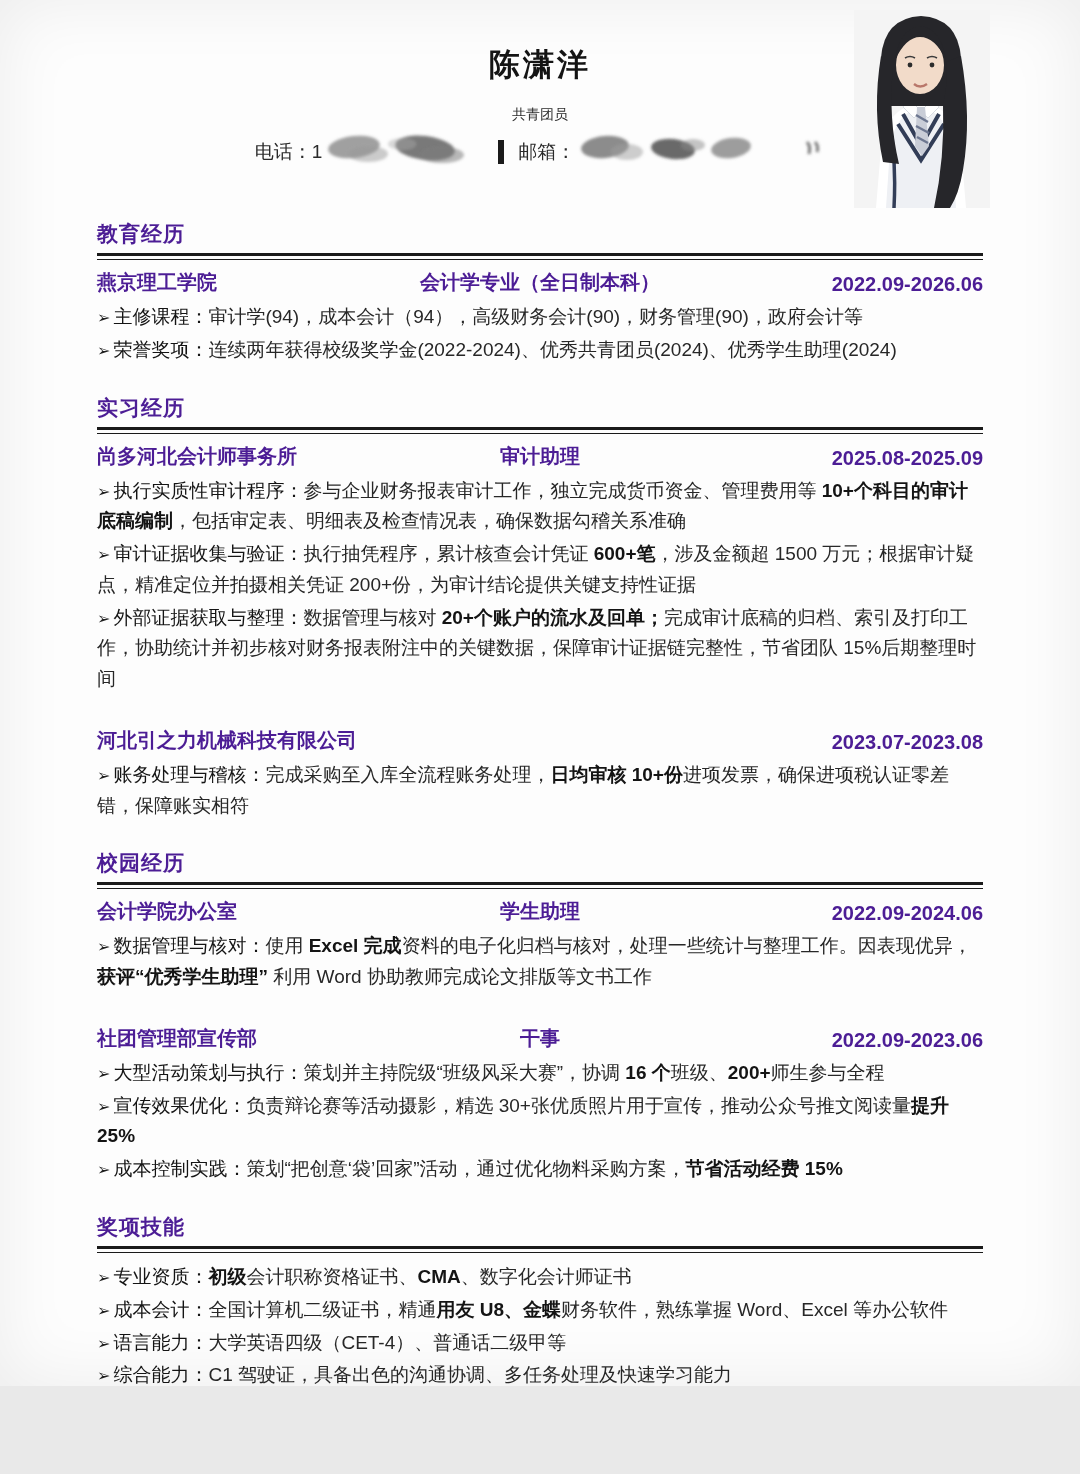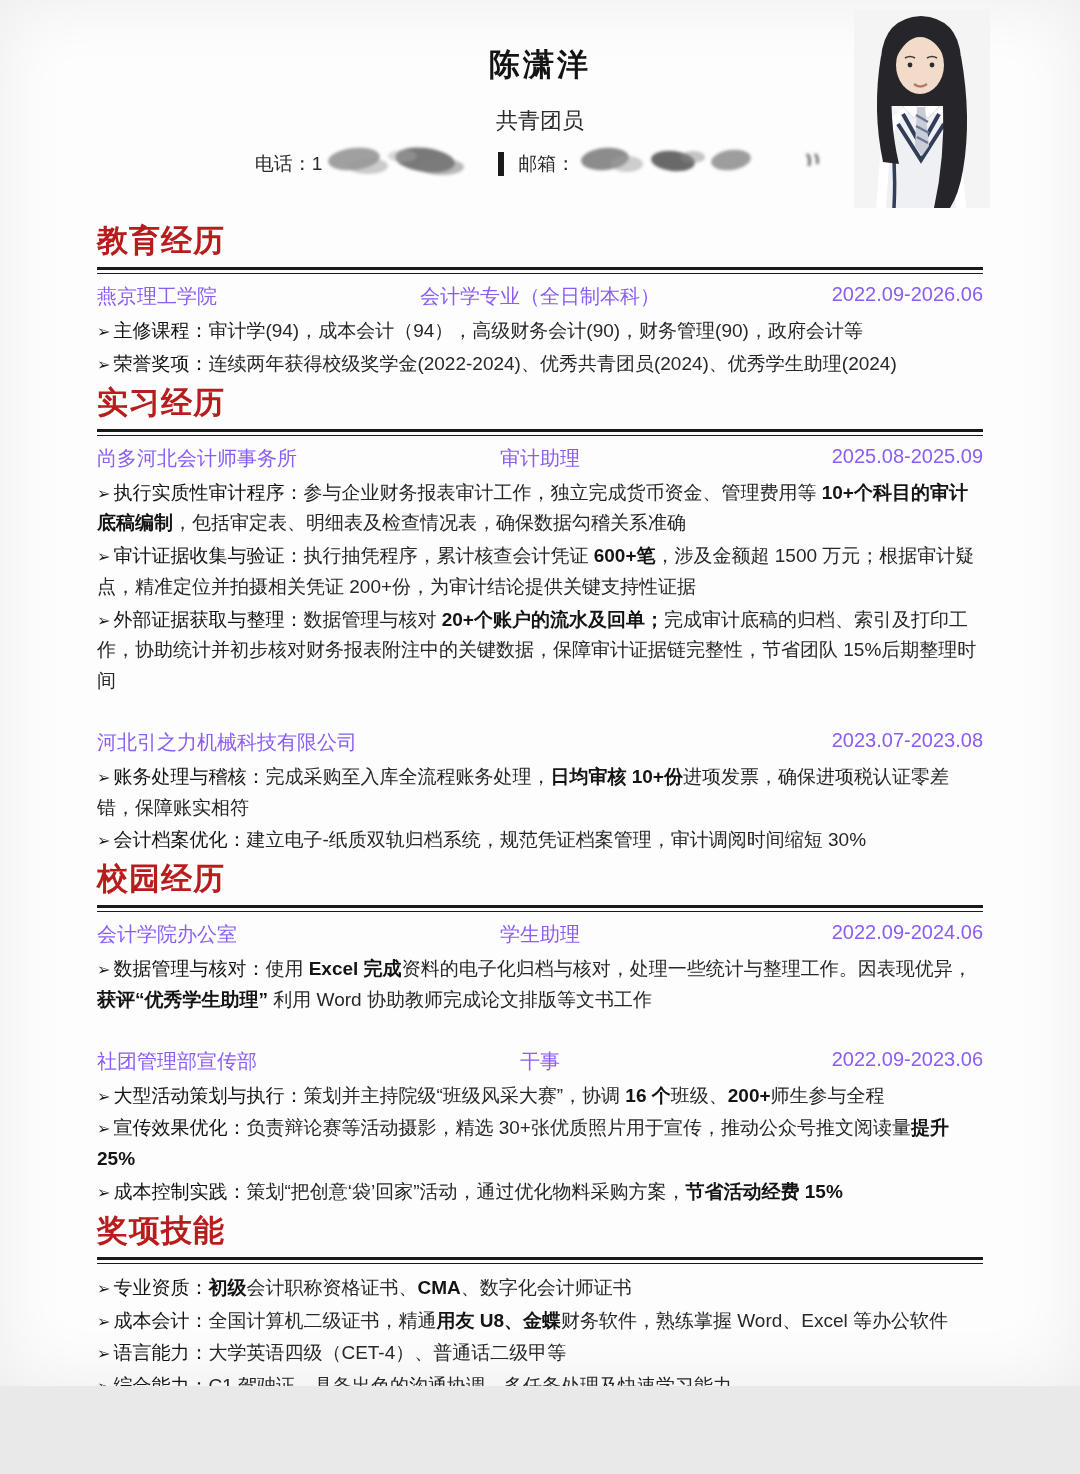--- a/index.html
+++ b/index.html
@@ -11,37 +11,37 @@
     padding:34px 97px 20px 97px;
     background:#fdfdfd;
     box-shadow:inset 0 0 70px rgba(0,0,0,.07);
     color:#222;
     font-family:"Liberation Sans","DejaVu Sans",sans-serif;
     overflow:hidden;
   }
   
   .hdr{position:relative;text-align:center;min-height:180px;}
   .hdr .name{font-size:31px;font-weight:700;letter-spacing:3px;color:#141414;padding-top:10px;}
-  .hdr .status{font-size:22px;margin-top:20px;color:#2a2a2a;}
+  .hdr .status{font-size:14px;margin-top:20px;color:#2a2a2a;}
   .contact{margin-top:8px;font-size:19px;display:flex;justify-content:center;align-items:center;color:#2a2a2a;}
   .contact .lbl{font-weight:400;}
   .divider{display:inline-block;width:6px;height:24px;background:#1b1b1b;margin:0 14px 0 6px;}
   .scribble{display:inline-block;vertical-align:middle;}
   
   .photo{position:absolute;top:-24px;right:-7px;width:136px;height:198px;}
   .photo svg{display:block;width:100%;height:100%;}
   
   .sections{margin-top:2px;}
-  .section{margin-top:2px;}
+  .section{margin-top:28px;}
   .section:first-child{margin-top:6px;}
-  .section-title{font-size:31px;font-weight:700;color:#b91c1c;margin:0 0 5px 0;letter-spacing:1px;}
+  .section-title{font-size:21px;font-weight:700;color:#4c1d95;margin:0 0 5px 0;letter-spacing:1px;}
   .rule{height:3px;border-top:3px solid #1a1a1a;border-bottom:1px solid #1a1a1a;margin-bottom:9px;}
   .entry{margin-top:2px;}
   .entry.gap{margin-top:32px;}
-  .entry-header{display:flex;align-items:flex-start;font-size:20px;font-weight:400;color:#8b5cf6;margin:6px 0 6px 0;}
+  .entry-header{display:flex;align-items:flex-end;font-size:20px;font-weight:700;color:#4c1d95;margin:6px 0 6px 0;}
   .entry-header .org{flex:1.2;text-align:left;}
   .entry-header .role{flex:1;text-align:center;}
   .entry-header .date{flex:1.2;text-align:right;}
   .bullet{margin:2px 0 2px 0;font-size:19px;line-height:1.62;color:#272727;}
   .bullet .bchar{font-size:16px;margin-right:3px;color:#1d1d1d;}
   .bullet .blabel{font-weight:400;color:#141414;}
   .seg{font-weight:400;}
   .seg.bold{font-weight:700;color:#141414;}
   .section-self .bullet{line-height:1.7;}
 </style>
@@ -150,21 +150,20 @@
           <p class="bullet"><span class="bchar">➢</span><span class="blabel">执行实质性审计程序：</span><span class="seg">参与企业财务报表审计工作，独立完成货币资金、管理费用等 </span><span class="seg bold">10+个科目的审计底稿编制</span><span class="seg">，包括审定表、明细表及检查情况表，确保数据勾稽关系准确</span></p>
           <p class="bullet"><span class="bchar">➢</span><span class="blabel">审计证据收集与验证：</span><span class="seg">执行抽凭程序，累计核查会计凭证 </span><span class="seg bold">600+笔</span><span class="seg">，涉及金额超 1500 万元；根据审计疑点，精准定位并拍摄相关凭证 200+份，为审计结论提供关键支持性证据</span></p>
           <p class="bullet"><span class="bchar">➢</span><span class="blabel">外部证据获取与整理：</span><span class="seg">数据管理与核对 </span><span class="seg bold">20+个账户的流水及回单；</span><span class="seg">完成审计底稿的归档、索引及打印工作，协助统计并初步核对财务报表附注中的关键数据，保障审计证据链完整性，节省团队 15%后期整理时间</span></p>
         </div>
         <div class="entry gap">
           <div class="entry-header">
             <span class="org">河北引之力机械科技有限公司</span>
             <span class="date">2023.07-2023.08</span>
           </div>
           <p class="bullet"><span class="bchar">➢</span><span class="blabel">账务处理与稽核：</span><span class="seg">完成采购至入库全流程账务处理，</span><span class="seg bold">日均审核 10+份</span><span class="seg">进项发票，确保进项税认证零差错，保障账实相符</span></p>
-          <p class="bullet"><span class="bchar">➢</span><span class="blabel">会计档案优化：</span><span class="seg">建立电子-纸质双轨归档系统，规范凭证档案管理，审计调阅时间缩短 30%</span></p>
         </div>
       </section>
       <section class="section section-campus">
         <h2 class="section-title">校园经历</h2>
         <div class="rule"></div>
         <div class="entry">
           <div class="entry-header">
             <span class="org">会计学院办公室</span>
             <span class="role">学生助理</span>
             <span class="date">2022.09-2024.06</span>

